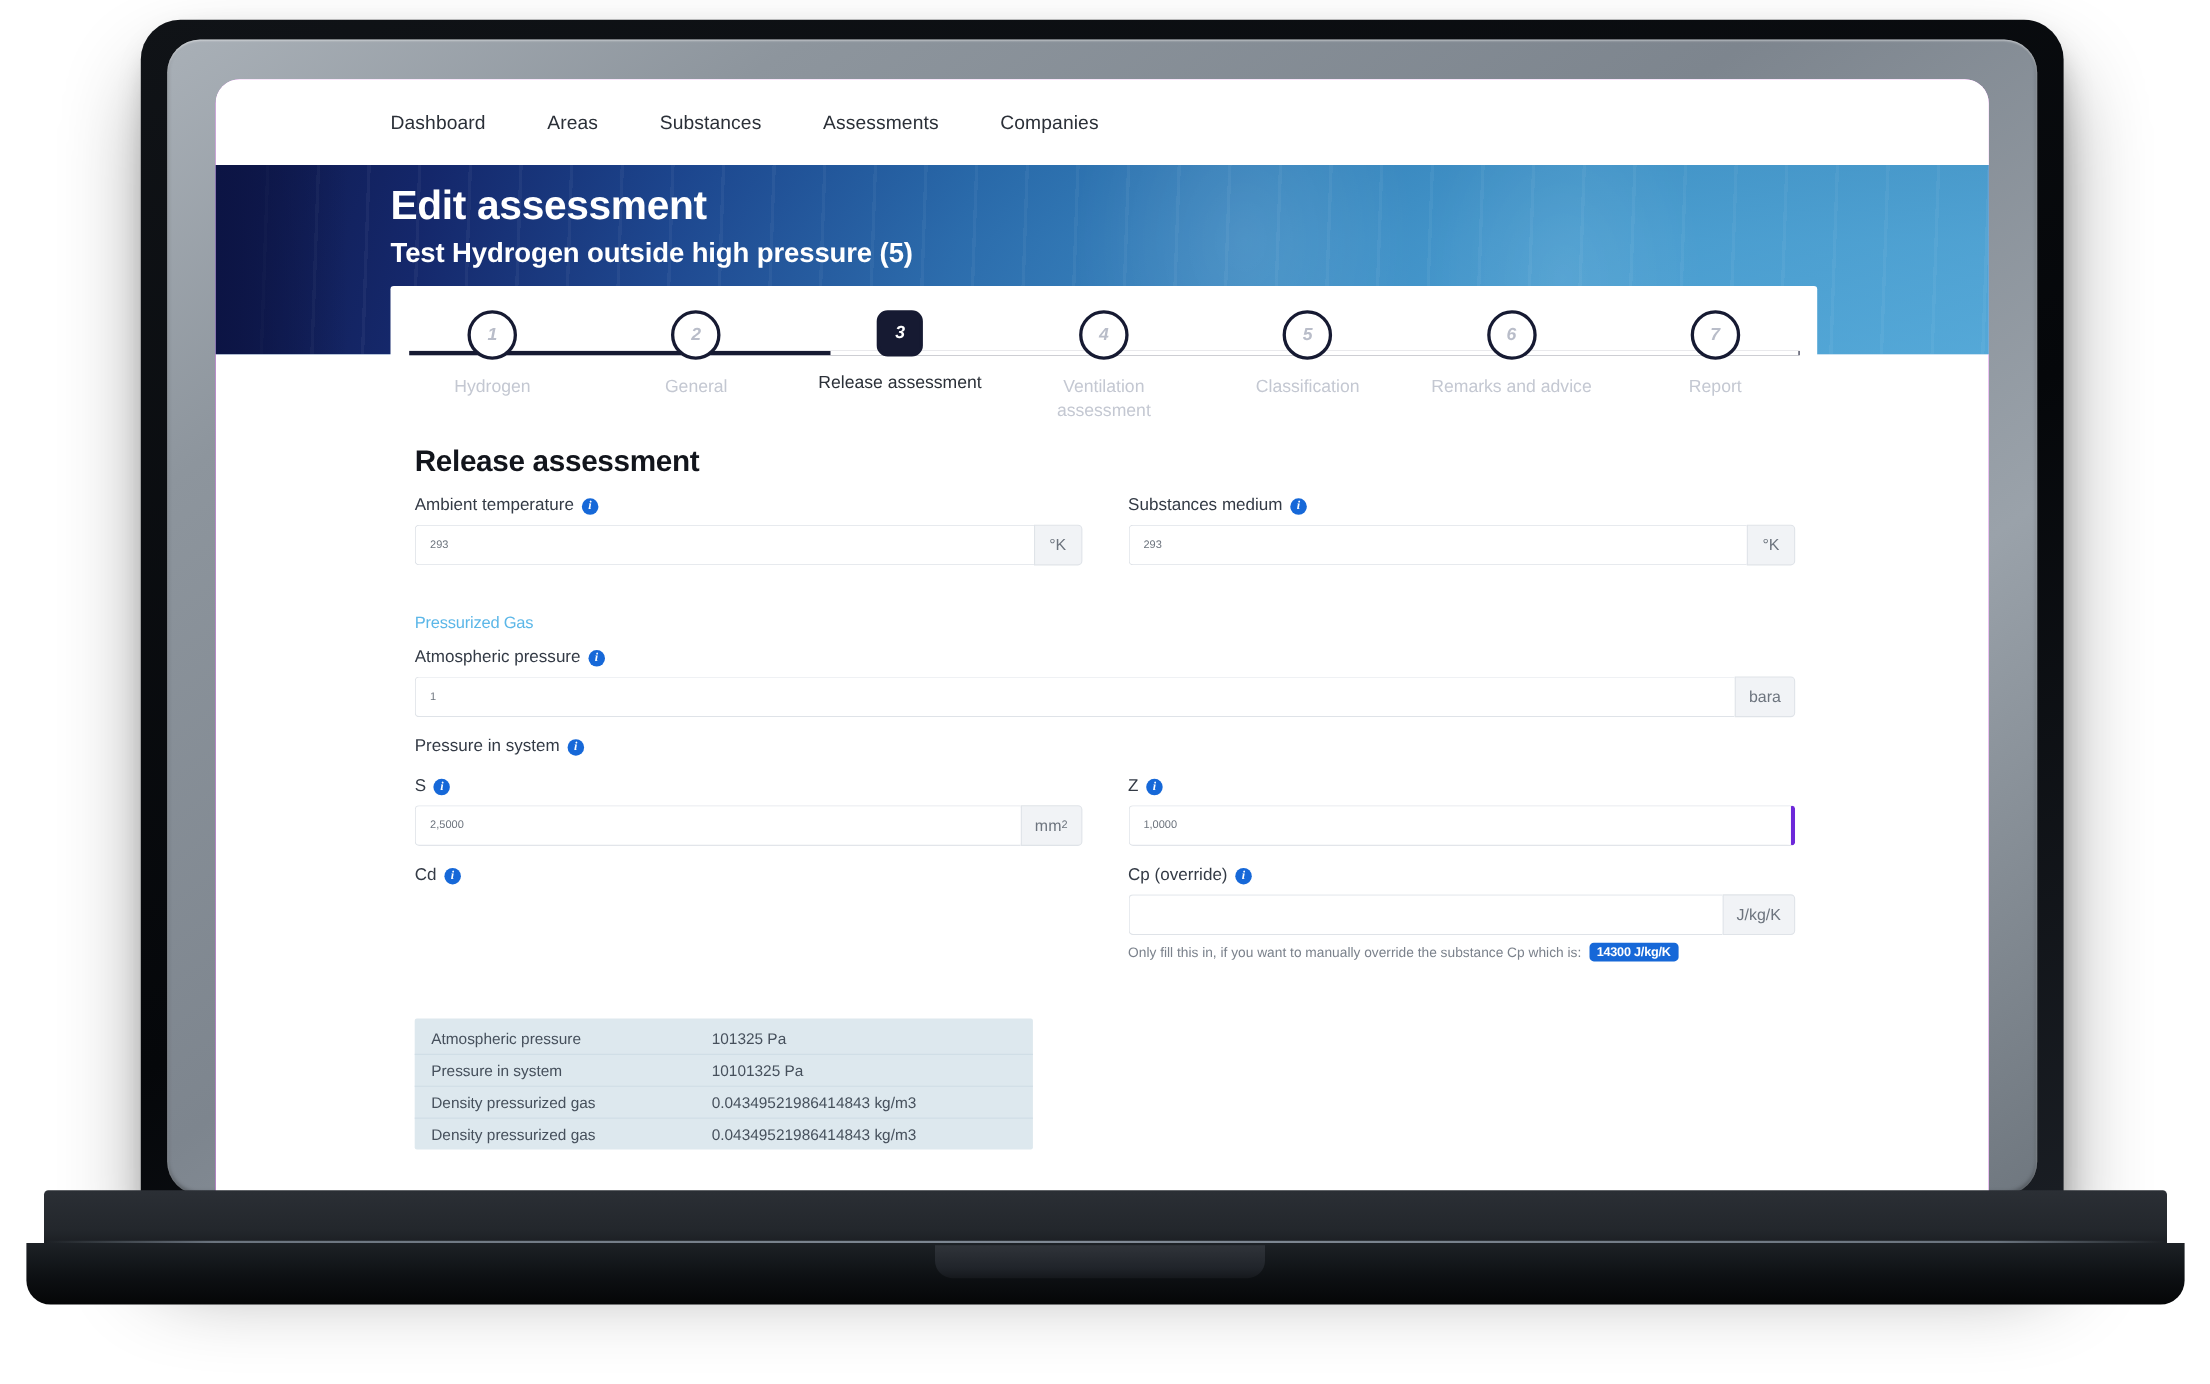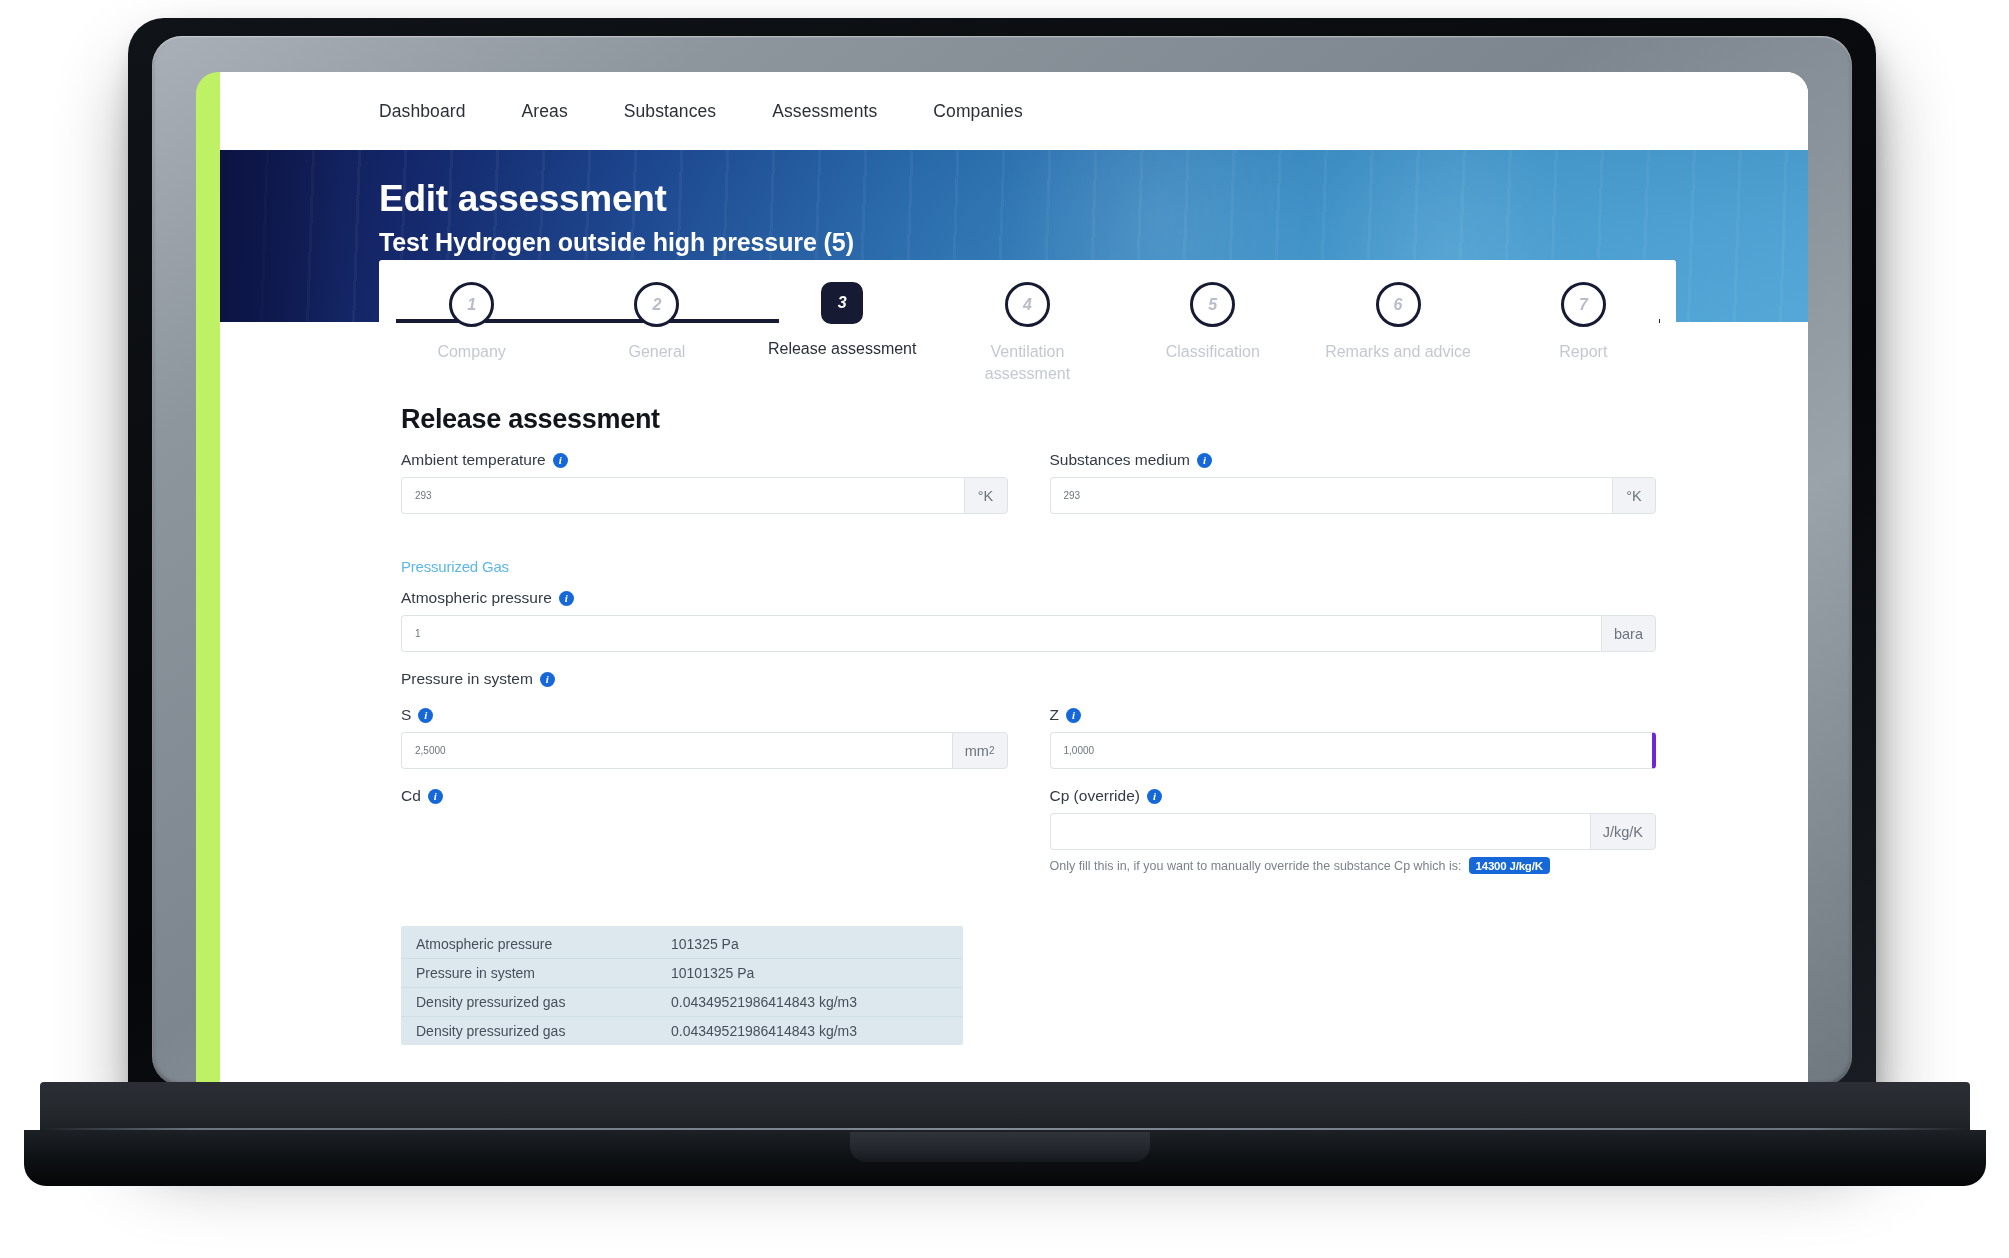--- a/index.html
+++ b/index.html
@@ -31,23 +31,22 @@
   .laptop-bezel {
     position:absolute; left:152px; top:36px; width:1700px; height:1050px;
     border-radius: 30px;
     background: linear-gradient(145deg,#a9b0b7 0%, #8d959d 18%, #7d858e 45%, #9aa2aa 72%, #6f777f 100%);
     box-shadow: inset 0 1px 2px rgba(255,255,255,0.55), inset 0 -2px 4px rgba(0,0,0,0.35);
   }
 
   
   .screen {
     position:absolute; left:196px; top:72px; width:1612px; height:1022px;
-    background:#bef264; border-radius: 22px 22px 0 0;
+    background:#d946ef; border-radius: 22px 22px 0 0;
     overflow:hidden;
-    padding-left:24px;
   }
 
   
   .laptop-base {
     position:absolute; left:40px; top:1082px; width:1930px; height:96px;
     background: linear-gradient(180deg,#2b2f35 0%, #23272c 38%, #14171b 62%, #0a0c0f 100%);
     border-radius: 4px 4px 16px 16px;
   }
   .laptop-base-lip {
     position:absolute; left:24px; top:1130px; width:1962px; height:56px;
@@ -101,21 +100,21 @@
     background:
       radial-gradient(ellipse 220px 300px at 58% 40%, rgba(255,255,255,.10), transparent 70%),
       radial-gradient(ellipse 180px 260px at 76% 60%, rgba(255,255,255,.08), transparent 70%),
       repeating-linear-gradient(92deg, rgba(255,255,255,0.045) 0 3px, rgba(255,255,255,0) 3px 46px);
     mix-blend-mode: screen;
   }
   .hero-left-dark{
     position:absolute; left:0; top:0; width:120px; height:100%;
     background:linear-gradient(90deg,#0c1444 0%, rgba(12,20,68,0) 100%);
   }
-  .hero-text { position:absolute; left:159px; top:28px; }
+  .hero-text { position:absolute; left:159px; top:16px; }
   .hero-title {
     font-size:37px; font-weight:bold; color:#ffffff; letter-spacing:-0.3px;
     line-height:1.12;
   }
   .hero-sub {
     font-size:25px; font-weight:bold; color:#ffffff; margin-top:9px; letter-spacing:-0.1px;
   }
 
   
   .card {
@@ -245,21 +244,21 @@
 
         <section class="card">
 
           <div class="stepper">
             <div class="step-line"></div>
             <div class="step-line-after"></div>
             <div class="steps">
 
               <div class="step">
                 <div class="step-dot">1</div>
-                <div class="step-label">Company</div>
+                <div class="step-label">Hydrogen</div>
               </div>
 
               <div class="step">
                 <div class="step-dot">2</div>
                 <div class="step-label">General</div>
               </div>
 
               <div class="step active">
                 <div class="step-dot">3</div>
                 <div class="step-label">Release assessment</div>

